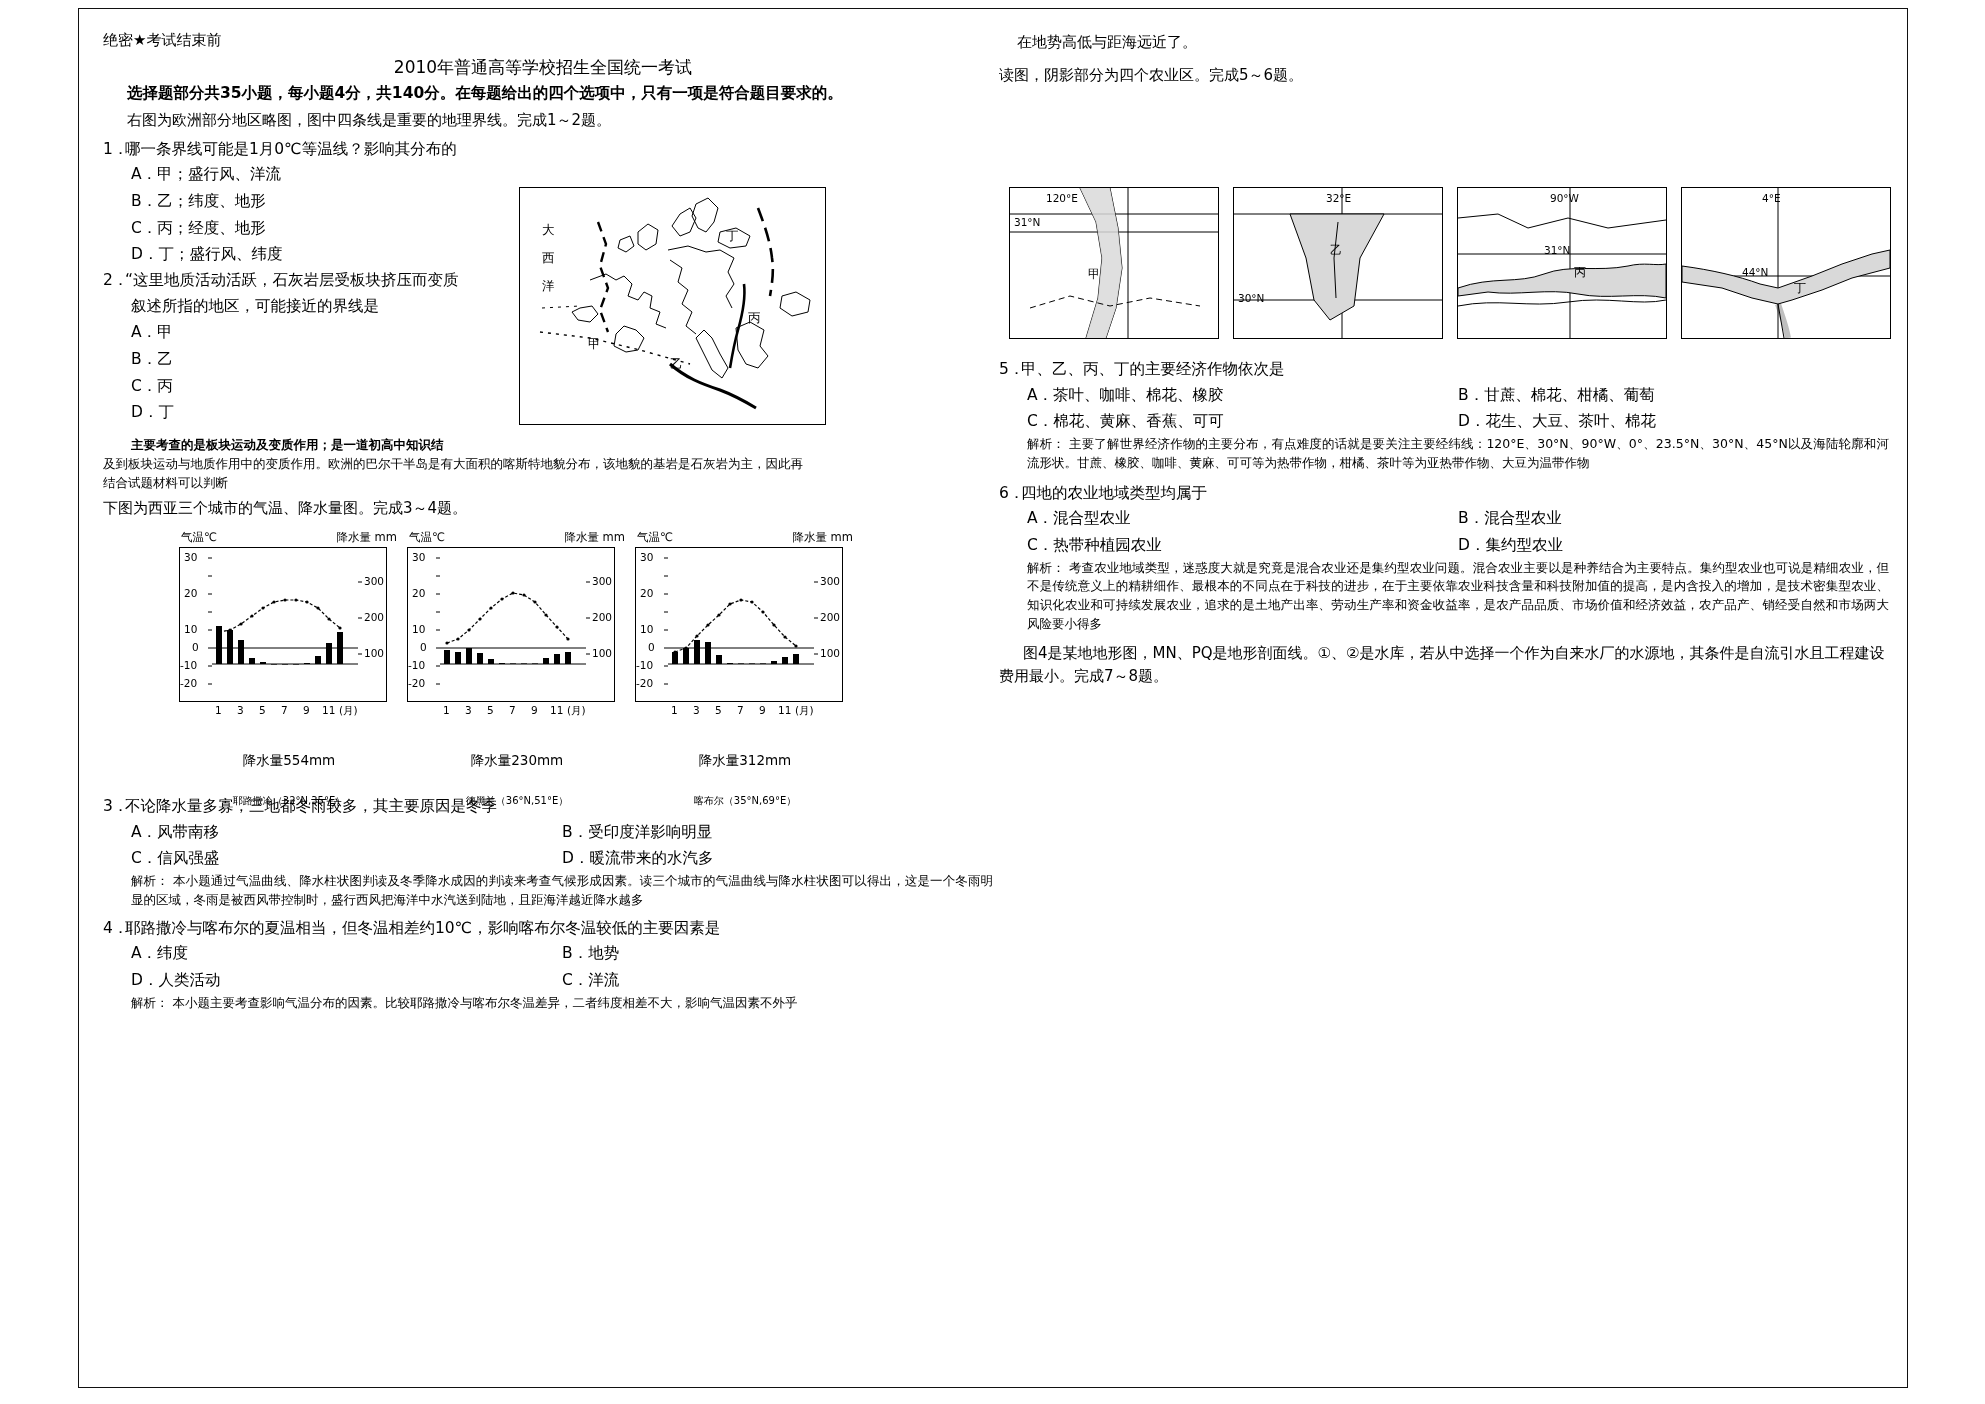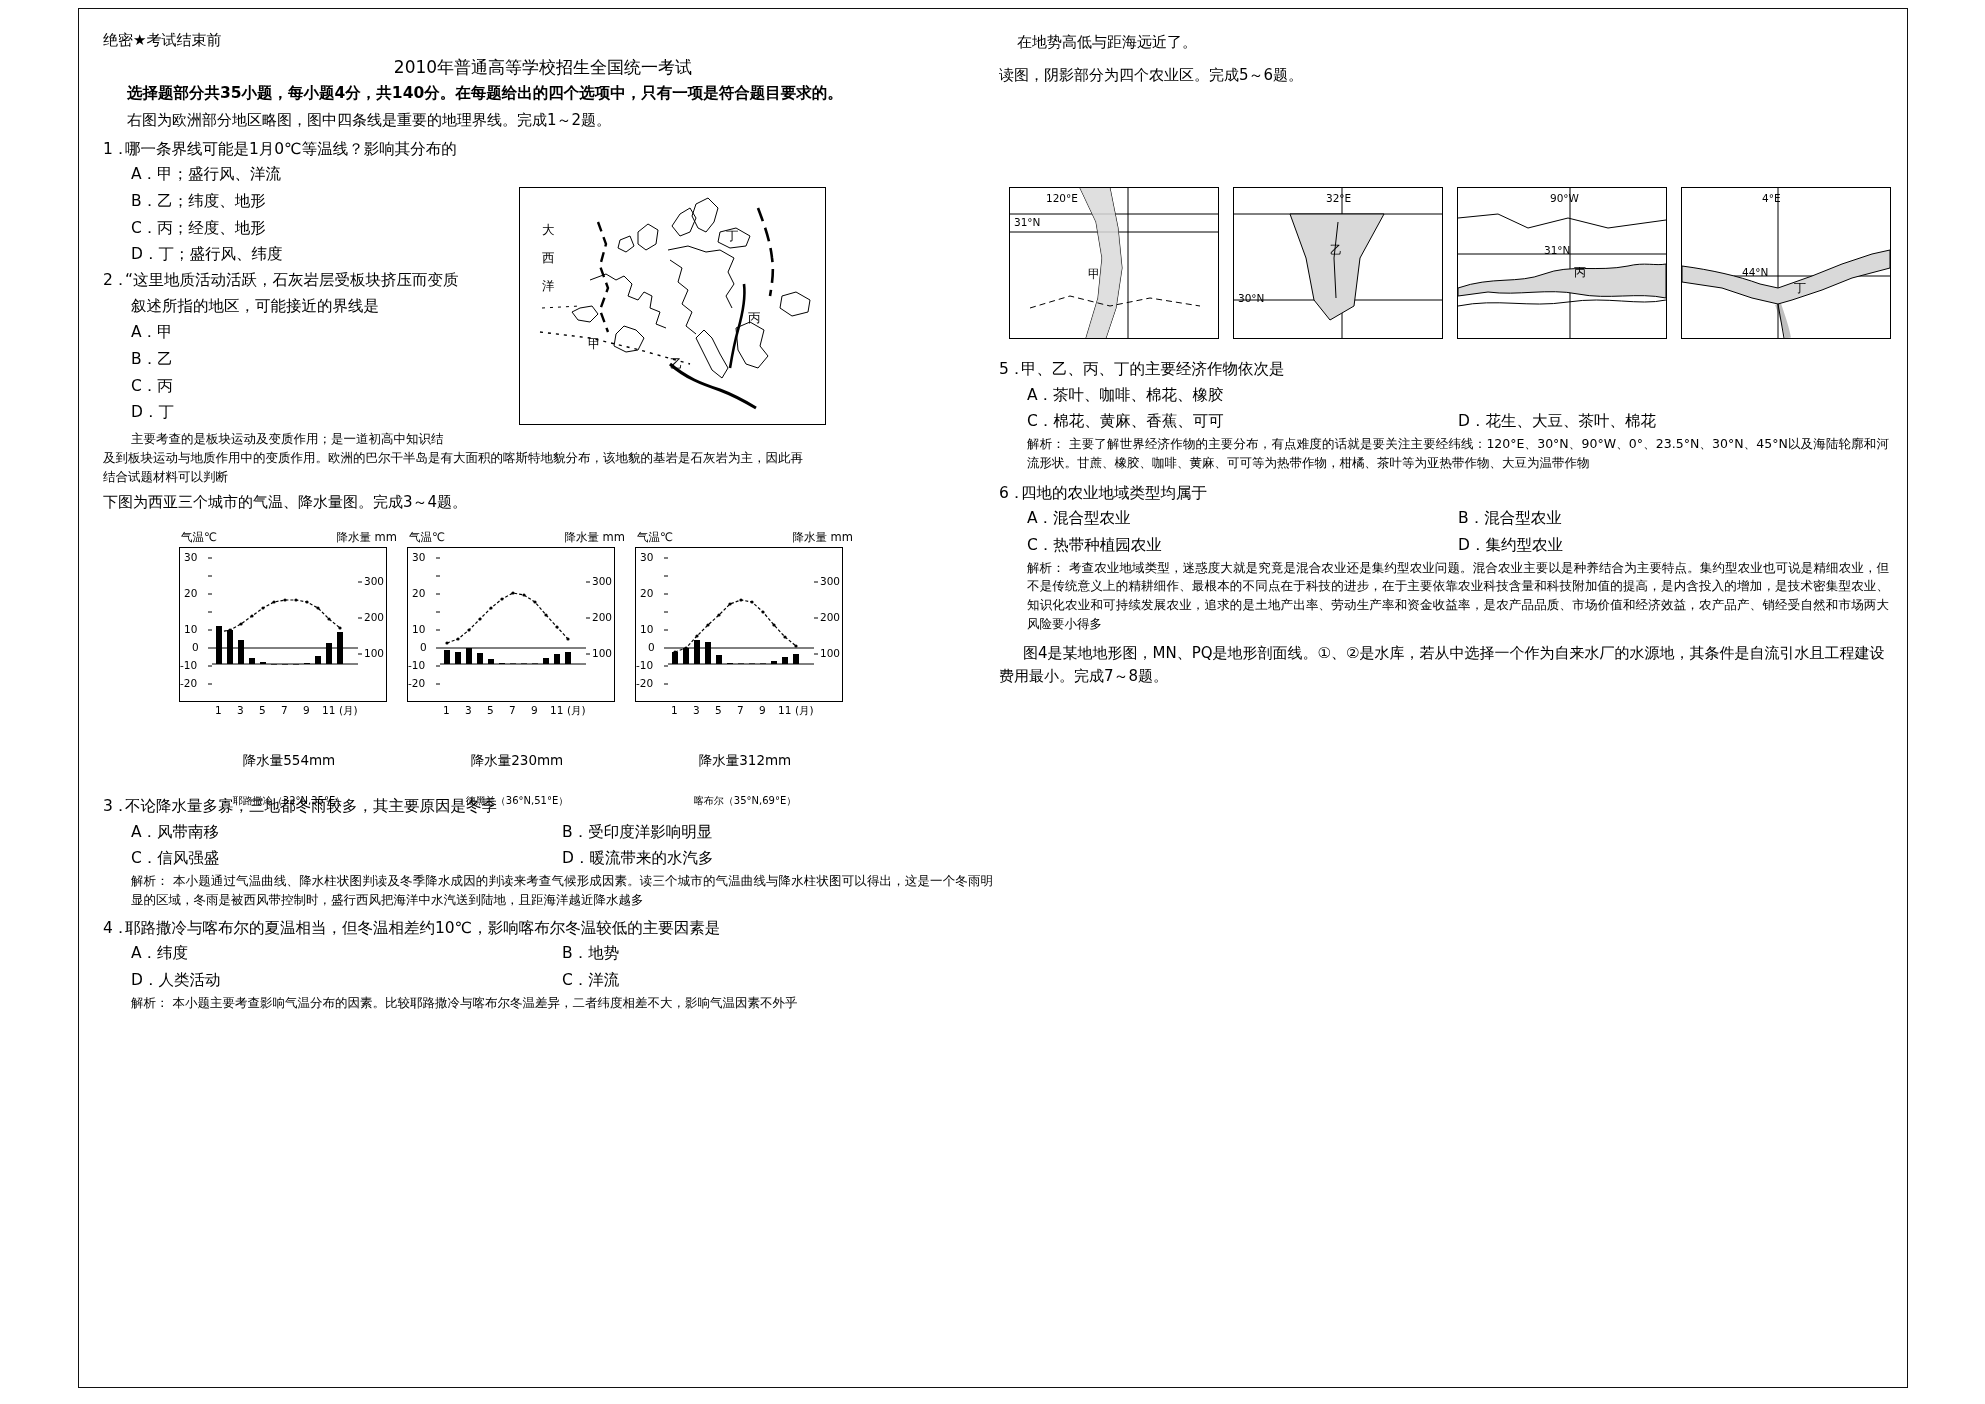--- a/index.html
+++ b/index.html
@@ -91,21 +91,21 @@
       <div class="qtext">“这里地质活动活跃，石灰岩层受板块挤压而变质</div>
     </div>
     <div class="opts" style="padding-left:28px;">叙述所指的地区，可能接近的界线是</div>
     <div class="opts">
       <div>A．甲</div>
       <div>B．乙</div>
       <div>C．丙</div>
       <div>D．丁</div>
     </div>
 
-    <div class="expl" style="padding-left:28px; margin-top:4px;">主要考查的是板块运动及变质作用；是一道初高中知识结</div>
+    <div class="expl" style="padding-left:28px; margin-top:10px;font-weight:bold;">主要考查的是板块运动及变质作用；是一道初高中知识结</div>
     <div class="expl" style="padding-left:0;">及到板块运动与地质作用中的变质作用。欧洲的巴尔干半岛是有大面积的喀斯特地貌分布，该地貌的基岩是石灰岩为主，因此再</div>
     <div class="expl" style="padding-left:0;">结合试题材料可以判断</div>
 
     <div class="para0" style="margin-top:5px;">下图为西亚三个城市的气温、降水量图。完成3～4题。</div>
 
   </div>
 
   <div class="map-europe">
     <svg width="303" height="234" viewBox="0 0 303 234">
 
@@ -492,20 +492,21 @@
   </div>
 
   <div style="position:absolute; left:920px; top:348px; width:890px;">
     <div class="qrow">
       <div class="qnum">5．</div>
       <div class="qtext">甲、乙、丙、丁的主要经济作物依次是</div>
     </div>
     <div class="opts">
       <div class="opts2">
         <div>A．茶叶、咖啡、棉花、橡胶</div>
+        <div>B．甘蔗、棉花、柑橘、葡萄</div>
       </div>
       <div class="opts2">
         <div>C．棉花、黄麻、香蕉、可可</div>
         <div>D．花生、大豆、茶叶、棉花</div>
       </div>
     </div>
     <div class="expl">
       <span class="lab">解析：</span>
       <span>主要了解世界经济作物的主要分布，有点难度的话就是要关注主要经纬线：120°E、30°N、90°W、0°、23.5°N、30°N、45°N以及海陆轮廓和河流形状。甘蔗、橡胶、咖啡、黄麻、可可等为热带作物，柑橘、茶叶等为亚热带作物、大豆为温带作物</span>
     </div>

